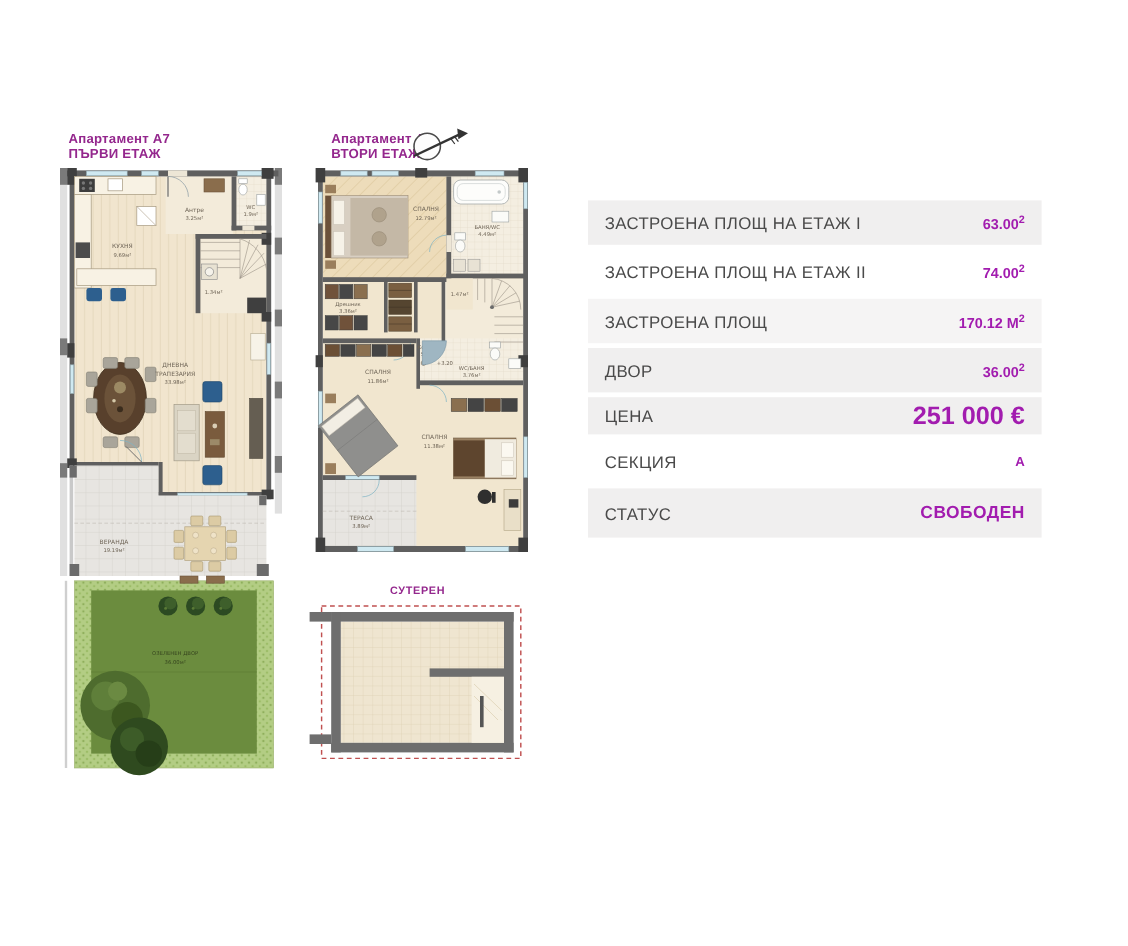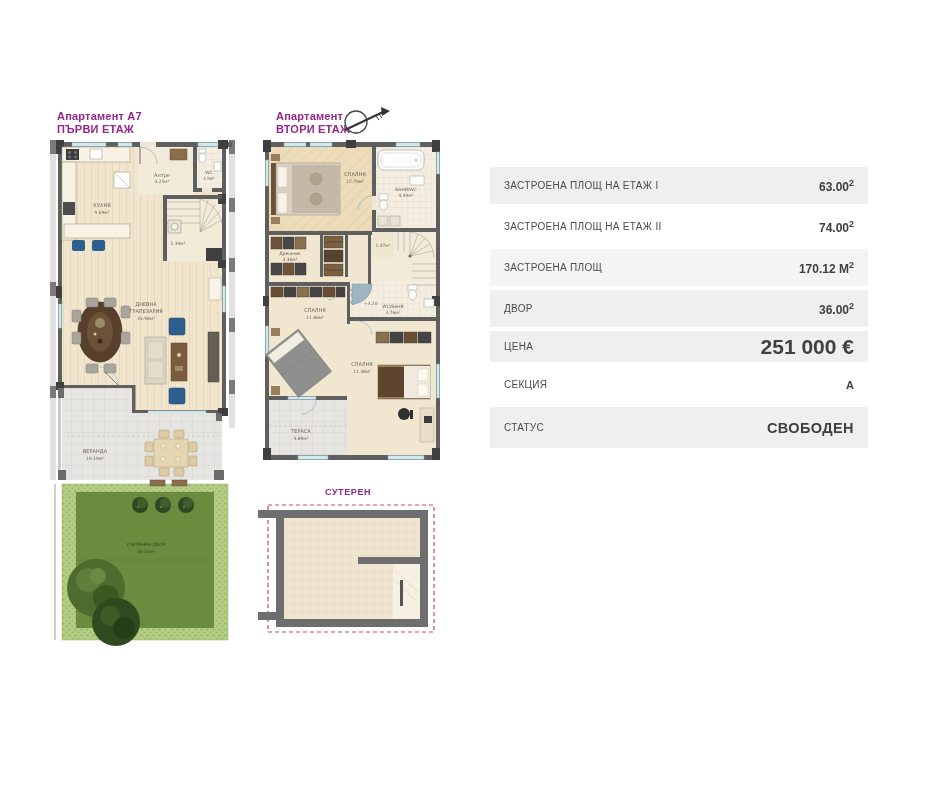--- a/index.html
+++ b/index.html
@@ -18,22 +18,22 @@
   .rm  { font-size:5px; }
   .rm2 { font-size:4.4px; }
   .gardenlbl { font-size:4.4px; fill:#37461F; }
 
   .spec-table { position:absolute; left:490px; top:167px; width:378px; }
   .spec-row { display:flex; align-items:center; justify-content:space-between;
               padding:0 14px; margin-bottom:4px; height:37px; box-sizing:border-box; }
   .bg-g { background:#F0EFEF; }
   .bg-l { background:#F5F4F4; }
   .bg-w { background:transparent; }
-  .spec-row .lbl { font-size:10px; color:#4A4A4A; letter-spacing:.3px; }
-  .spec-row .val { font-size:12px; font-weight:bold; color:#404040; white-space:nowrap; }
+  .spec-row .lbl { font-size:14px; color:#4A4A4A; letter-spacing:.3px; }
+  .spec-row .val { font-size:12px; font-weight:bold; color:#a21caf; white-space:nowrap; }
   .spec-row .val sup { font-size:9px; }
   .row-total { height:43px; }
   .row-total .val { font-size:23px; }
   .row-total .val sup { font-size:14px; }
   .row-price { height:31px; }
   .row-price .val { font-size:21px; }
   .row-section .val { font-size:11px; }
   .row-status { height:41px; }
   .row-status .val { font-size:14.5px; letter-spacing:.4px;margin-left:20px; }
 </style>

